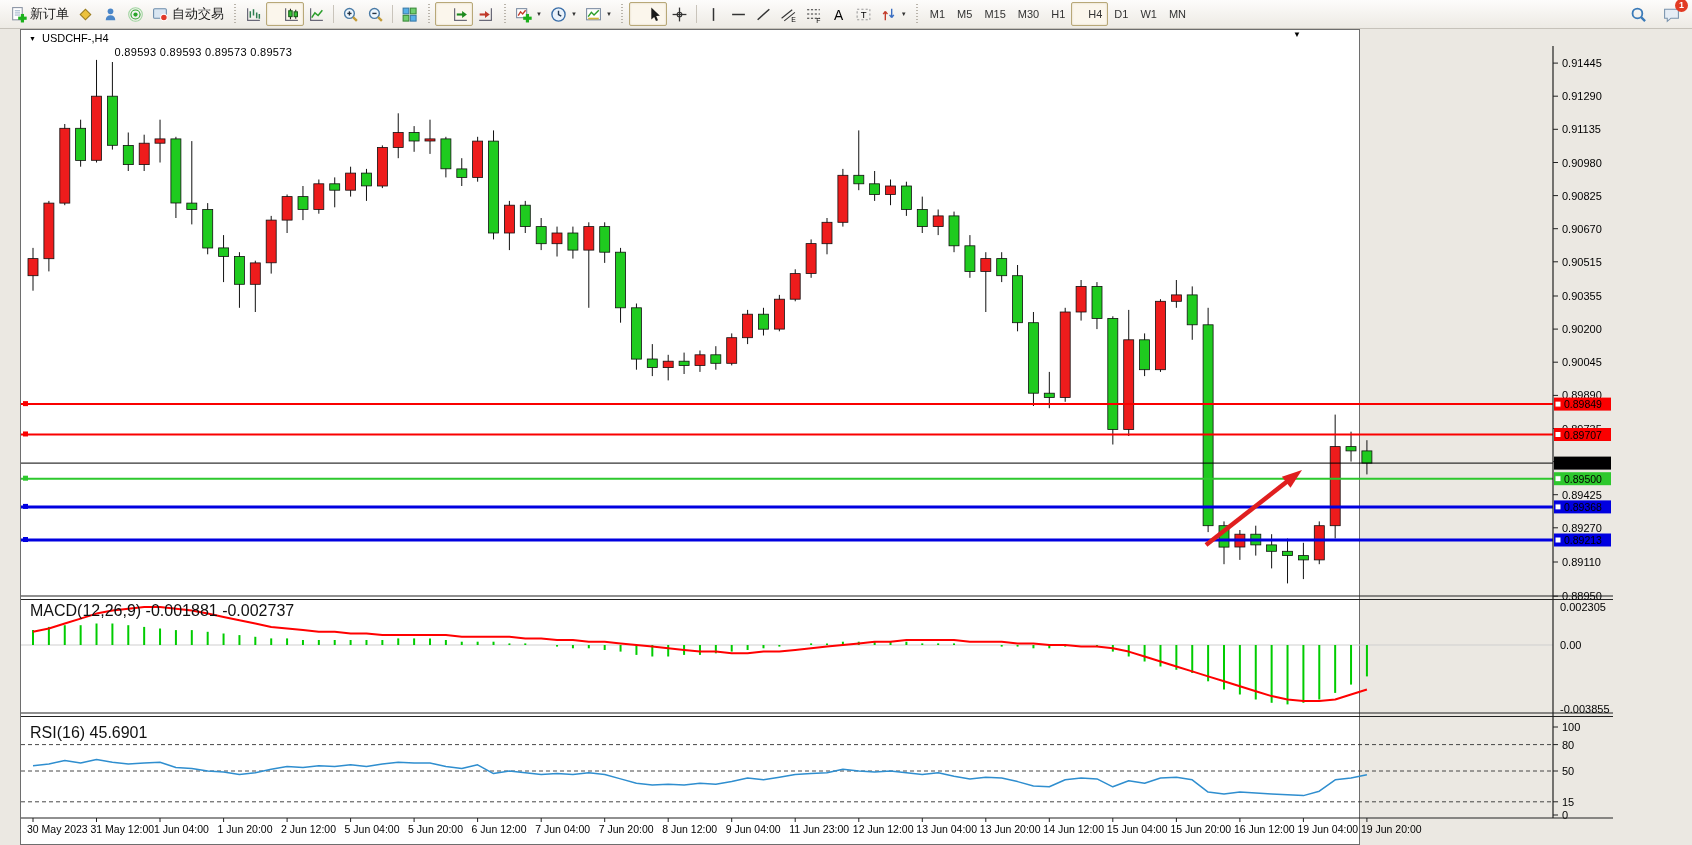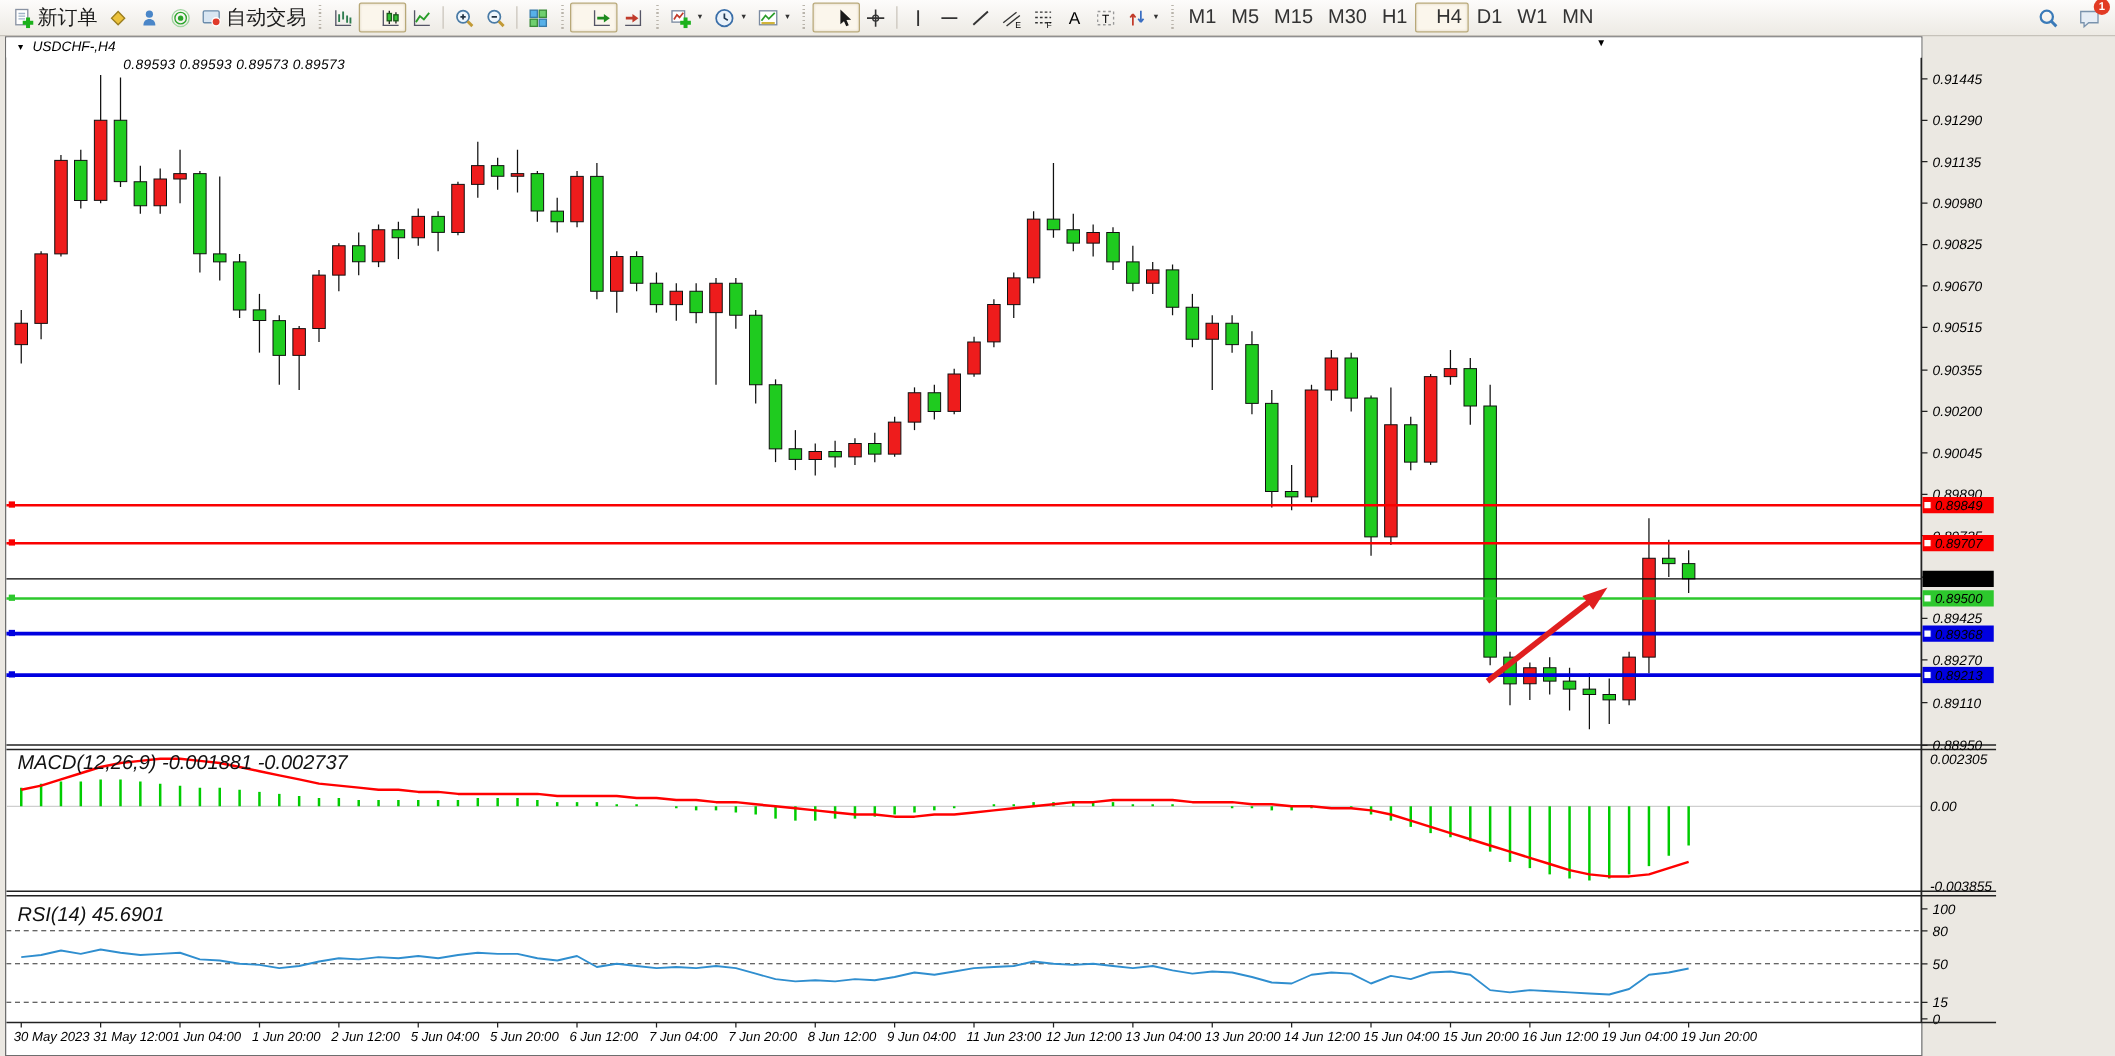--- a/index.html
+++ b/index.html
@@ -7,35 +7,35 @@
     font-family:"Liberation Sans","DejaVu Sans",sans-serif; background:#ebe8e2; }
   
   .toolbar { position:absolute; left:0; top:0; width:1692px; height:29px;
     background:linear-gradient(#fdfcfb,#edeae4); border-bottom:1px solid #c6c2ba;
     display:flex; align-items:center; padding:0 8px 0 6px; }
   .tb-left { display:flex; align-items:center; height:100%; }
   .tb-right { margin-left:auto; display:flex; align-items:center; gap:8px; }
   .tbtn { display:flex; align-items:center; gap:3px; height:24px; min-width:24px;
     padding:0 3px; border:1px solid transparent; border-radius:2px; cursor:default; }
   .tbtn.active { background:#fbf6ec; border:1px solid #b8a878; box-shadow:inset 0 0 2px #d8cdb4;padding-left:16px; }
-  .tbtn .lbl { font-size:16px; color:#1a1a1a; white-space:nowrap; }
+  .tbtn .lbl { font-size:13px; color:#1a1a1a; white-space:nowrap; }
   .tbtn svg { display:block; }
   .dd { font-size:6px; color:#333; margin-left:1px; }
   .grip { width:7px; height:20px; margin:0 3px;
     background:repeating-linear-gradient(to bottom,#b9b4ab 0 1px,transparent 1px 3px);
     background-size:2px 100%; background-repeat:no-repeat; background-position:center; }
   .vbar { width:1px; height:18px; background:#c9c4bb; margin:0 4px; }
-  .tf { font-size:16px; color:#333; justify-content:center; padding:0 5px; }
+  .tf { font-size:11px; color:#333; justify-content:center; padding:0 5px; }
   .badge { position:absolute; right:-5px; top:-4px; background:#e23b24; color:#fff;
     border-radius:50%; width:13px; height:13px; font-size:9px; line-height:13px;
     text-align:center; font-weight:bold; }
   .chaticon { position:relative; }
   
-  .chart-window { position:absolute; left:4px; top:29px; width:1534px; height:816px;
-    background:#fff; border:1px solid #6e6e6e;font-style:italic; }
+  .chart-window { position:absolute; left:20px; top:29px; width:1340px; height:816px;
+    background:#fff; border:1px solid #6e6e6e; }
   .caption { position:relative; height:16px; font-size:11px; color:#000;
     display:flex; align-items:center; gap:6px; padding-left:8px; background:#fff; }
   .caption .tri { font-size:7px; color:#000; }
   .caption .quote { letter-spacing:.3px;margin-top:27px; }
   .shift-marker { position:absolute; left:1272px; top:0px; font-size:8px; color:#000; }
   #chart-svg { display:block; }
   svg text { font-family:"Liberation Sans","DejaVu Sans",sans-serif; fill:#000; }
   .pane-label { position:absolute; left:9px; font-size:16px; color:#111; white-space:nowrap; }
   #macd-label { top:572px; }
   #rsi-label  { top:694px; }
@@ -672,15 +672,15 @@
         <line x1="1282.4" y1="772" x2="1282.4" y2="776" stroke="#222"></line>
         <text x="1276.4" y="787" font-size="10.5">19 Jun 04:00</text>
         <line x1="1345.9" y1="772" x2="1345.9" y2="776" stroke="#222"></line>
         <text x="1339.9" y="787" font-size="10.5">19 Jun 20:00</text>
       </g>
     </svg>
   <div class="pane-label" id="macd-label">
     <span>MACD(12,26,9)</span> <span>-0.001881</span> <span>-0.002737</span>
   </div>
   <div class="pane-label" id="rsi-label">
-    <span>RSI(14)</span> <span>45.6901</span>
+    <span>RSI(16)</span> <span>45.6901</span>
   </div>
 </div>
 
 </body></html>

